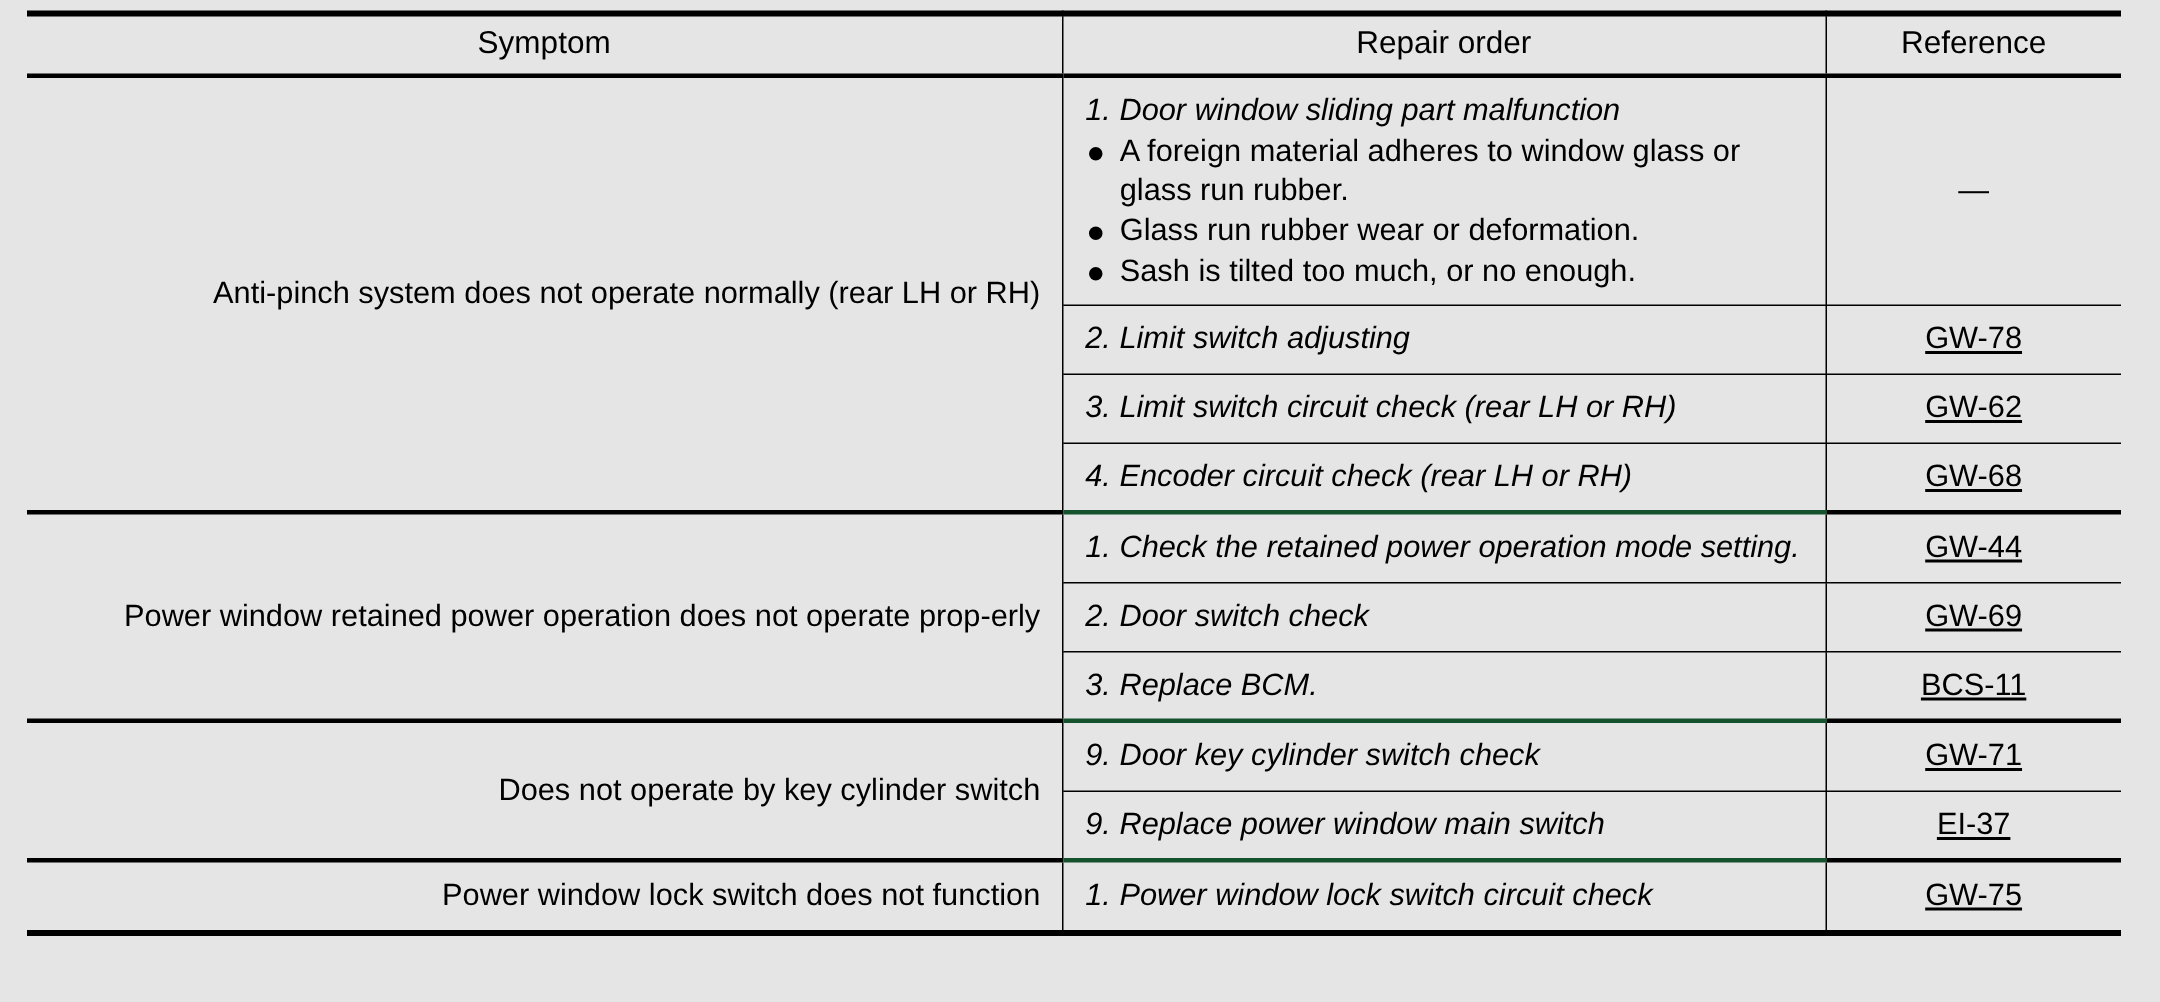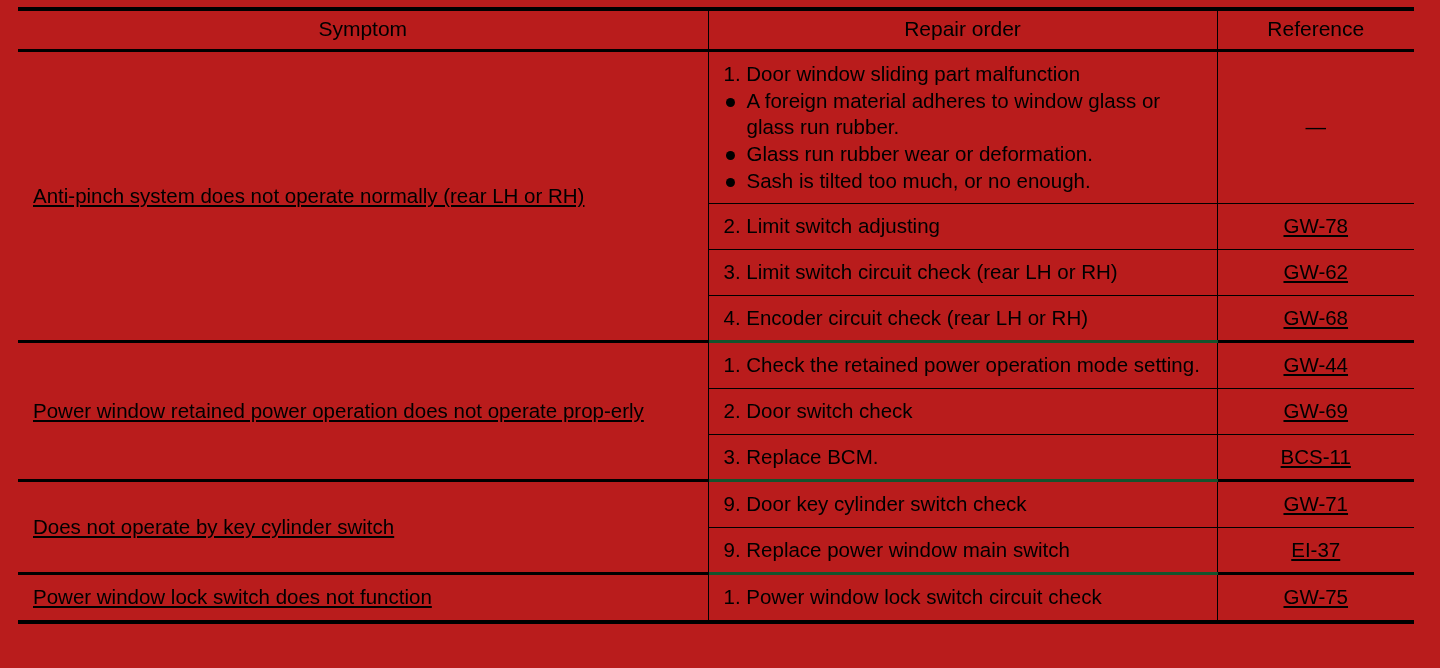--- a/index.html
+++ b/index.html
@@ -14,21 +14,21 @@
     overflow: hidden;
     font-family: "Liberation Sans", sans-serif;
     color: #000000;
     -webkit-font-smoothing: none;
   }
 
   .sheet {
     position: relative;
     width: 1440px;
     height: 668px;
-    background: #b91c1c;
+    background: #e5e5e5;
   }
 
   
   .table-wrap {
     position: absolute;
     left: 18px;
     top: 7px;
     width: 1396px;
   }
 
@@ -61,22 +61,21 @@
     font-size: 20.5px;
     line-height: 1.30;
     vertical-align: middle;
     padding: 0;
   }
 
   td.symptom {
     border-right: 1.5px solid #000;
     border-bottom: 3px solid #000;
     padding: 6px 14px 6px 15px;
-    text-align: left;
-    text-decoration: underline;
+    text-align: right;
   }
   td.symptom.last { border-bottom: none; }
 
   td.repair {
     border-right: 1.5px solid #000;
     border-bottom: 1.5px solid #000;
     padding: 9px 12px 9px 15px;
     text-align: left;
   }
   td.repair.grp-end { border-bottom: 3px solid #14532d; }
@@ -89,20 +88,21 @@
     white-space: nowrap;
   }
   td.reference.grp-end { border-bottom: 3px solid #000; }
   td.reference.tbl-end { border-bottom: none; }
 
   
   .step {
     display: block;
     margin: 0;
     padding: 0;
+    font-style: italic;
   }
   .step + .bullet { margin-top: 0; }
 
   .bullet {
     display: block;
     position: relative;
     padding-left: 23px;
   }
   .bullet::before {
     content: "";

